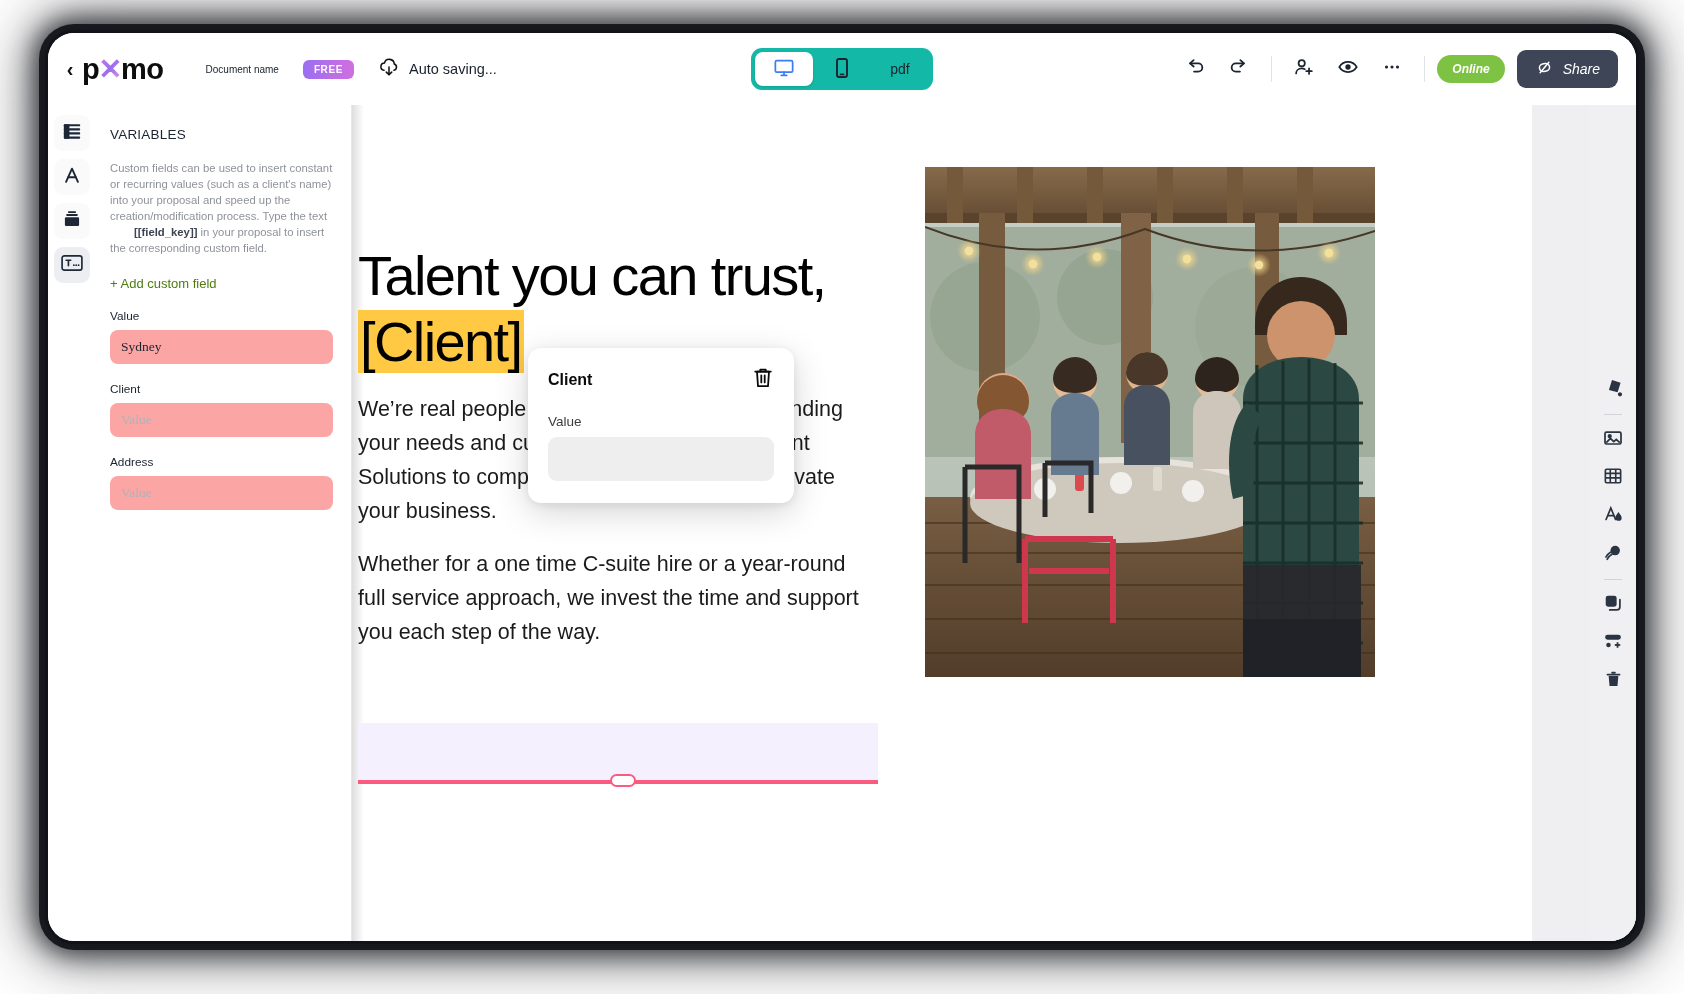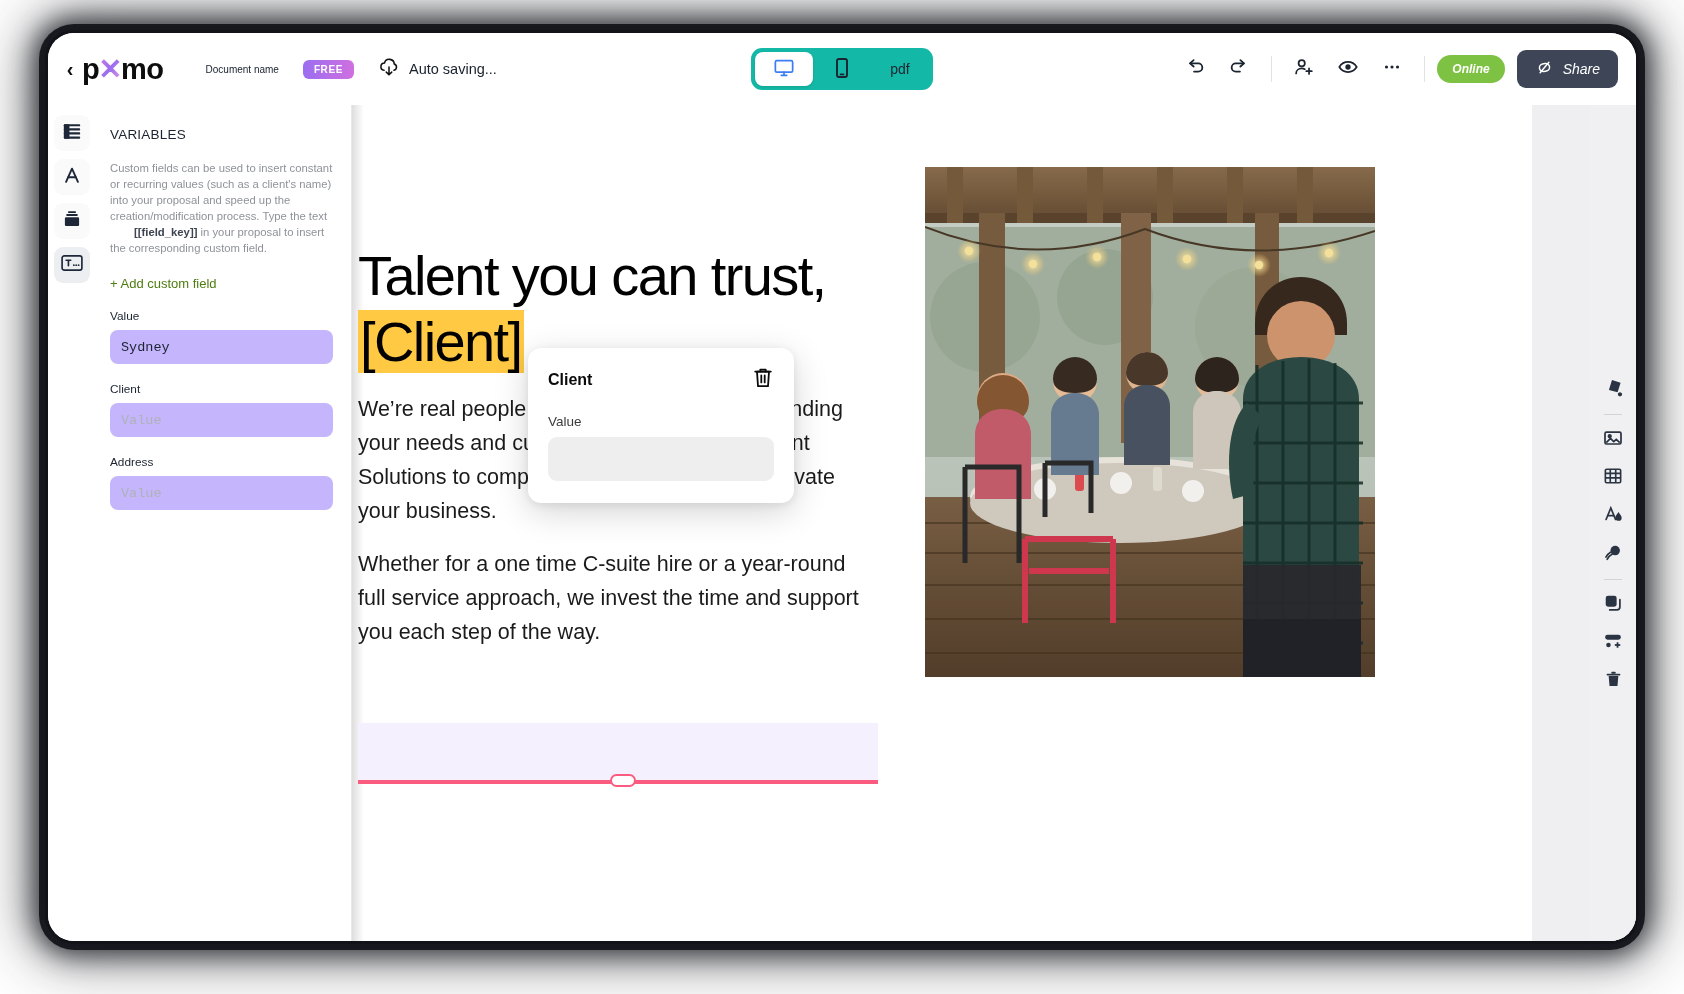--- a/index.html
+++ b/index.html
@@ -144,23 +144,23 @@
     font-size: 11.3px; line-height: 1.42; color:#8e9299;
   }
   #panel-desc b { color:#3c4450; font-weight:700;padding-left:24px; }
   #add-field {
     margin-top: 20px; font-size: 13px; color:#4d7c0f; cursor:pointer;
   }
   .field { margin-top: 18px; }
   .field-label { font-size: 11.8px; color:#1b2430; margin-bottom: 7px; }
   .field-input {
     width: 100%; height: 34px; border-radius: 8px;
-    background:#c4b5fd; border:none; outline:none;
+    background:#fca5a5; border:none; outline:none;
     padding: 0 11px; font-size: 13.5px; color:#1b2430;
-    font-family:Liberation Mono, monospace;
+    font-family:Liberation Serif, serif;
   }
   .field-input::placeholder { color:#b0b2b7; }
 
   
   #canvas-area {
     flex:1; background:#efeff1; position:relative; overflow:hidden;
   }
   #page {
     position:absolute; left:0; top:0;
     width: 1180px; height: 100%;

